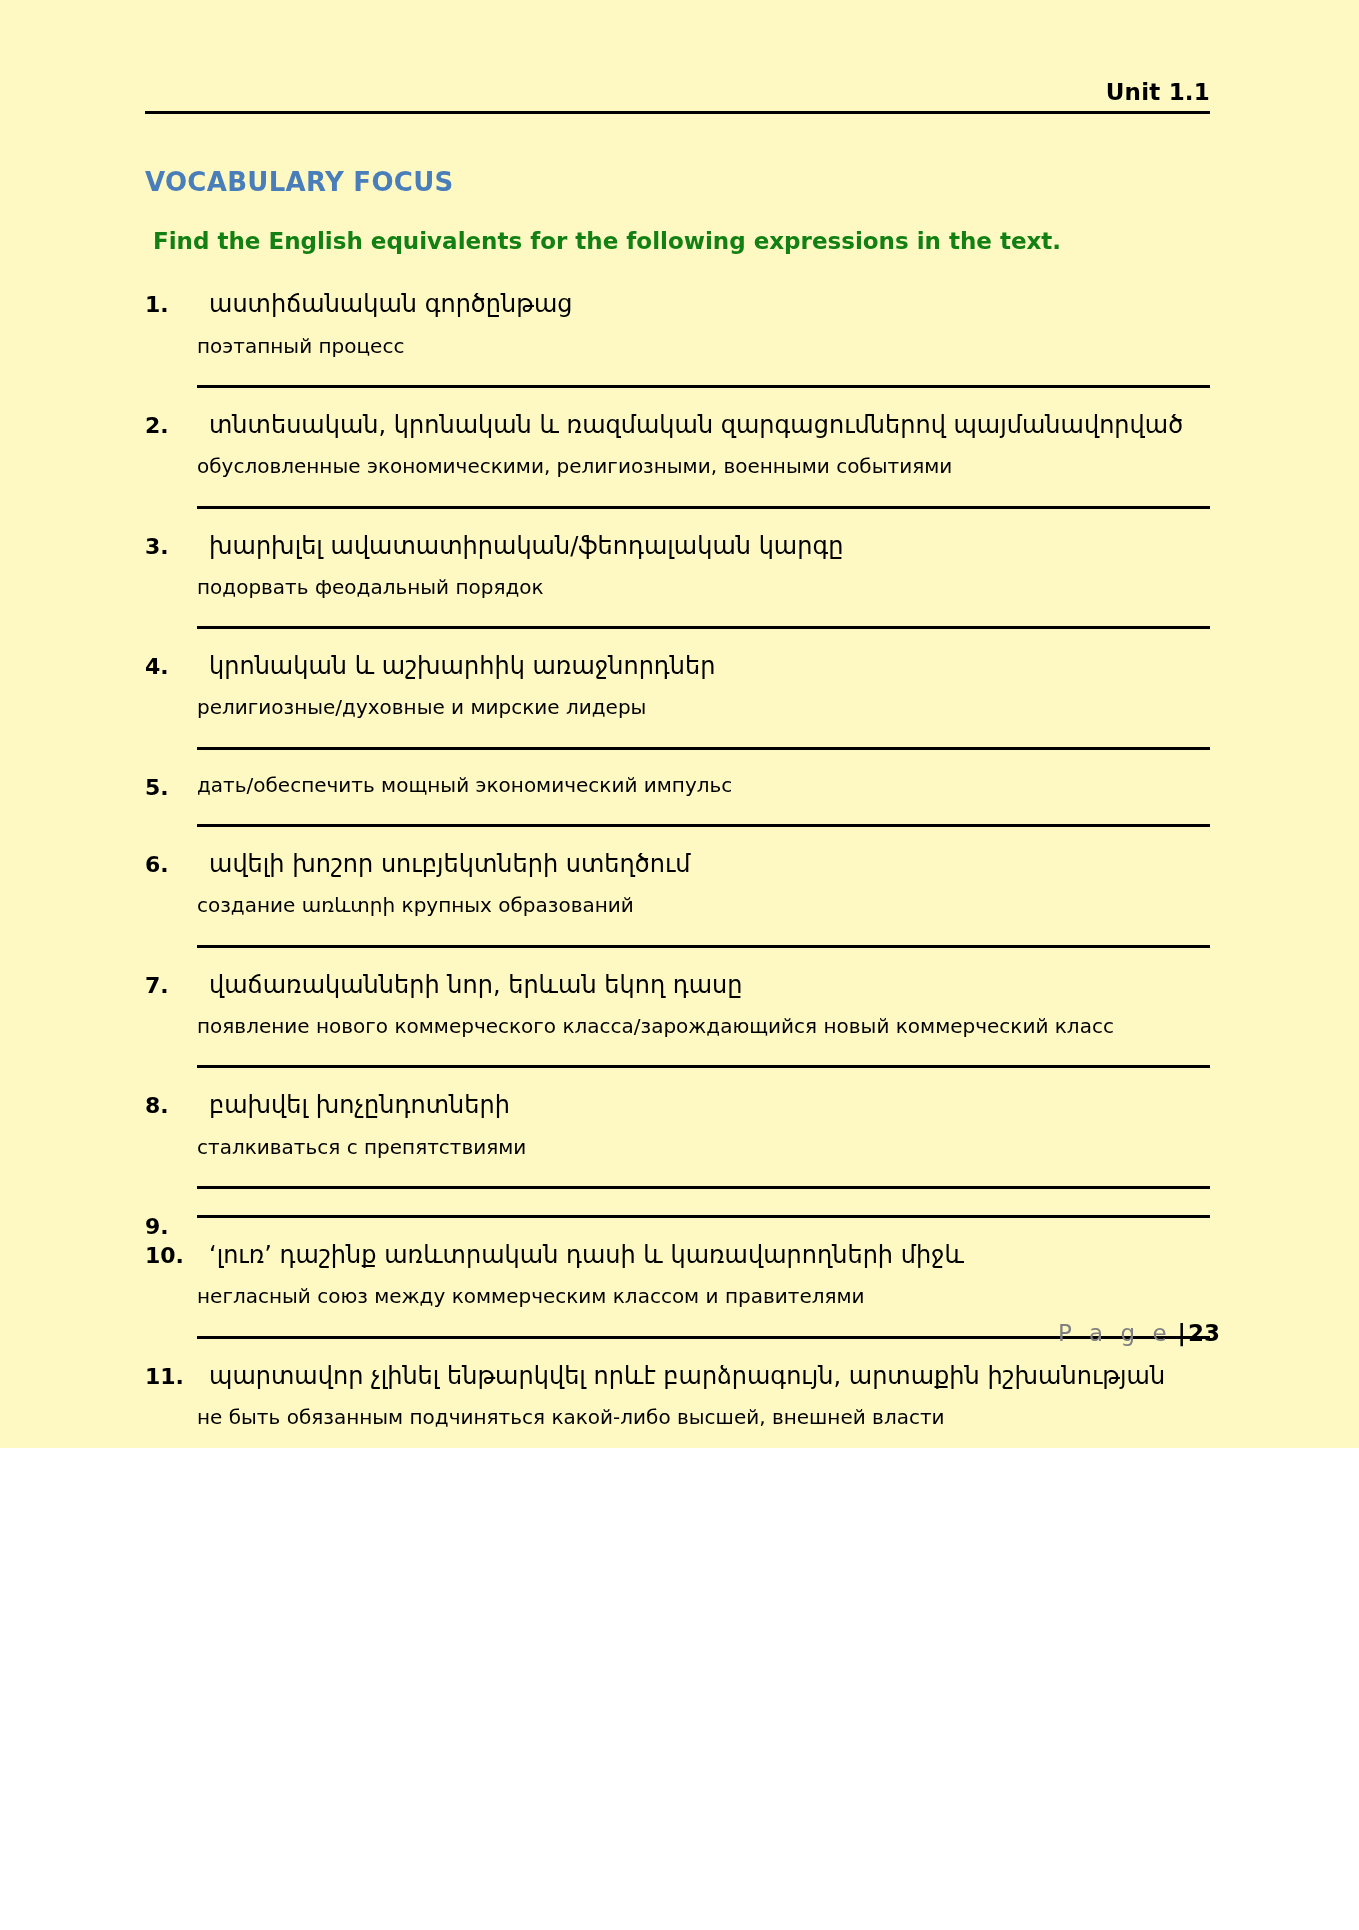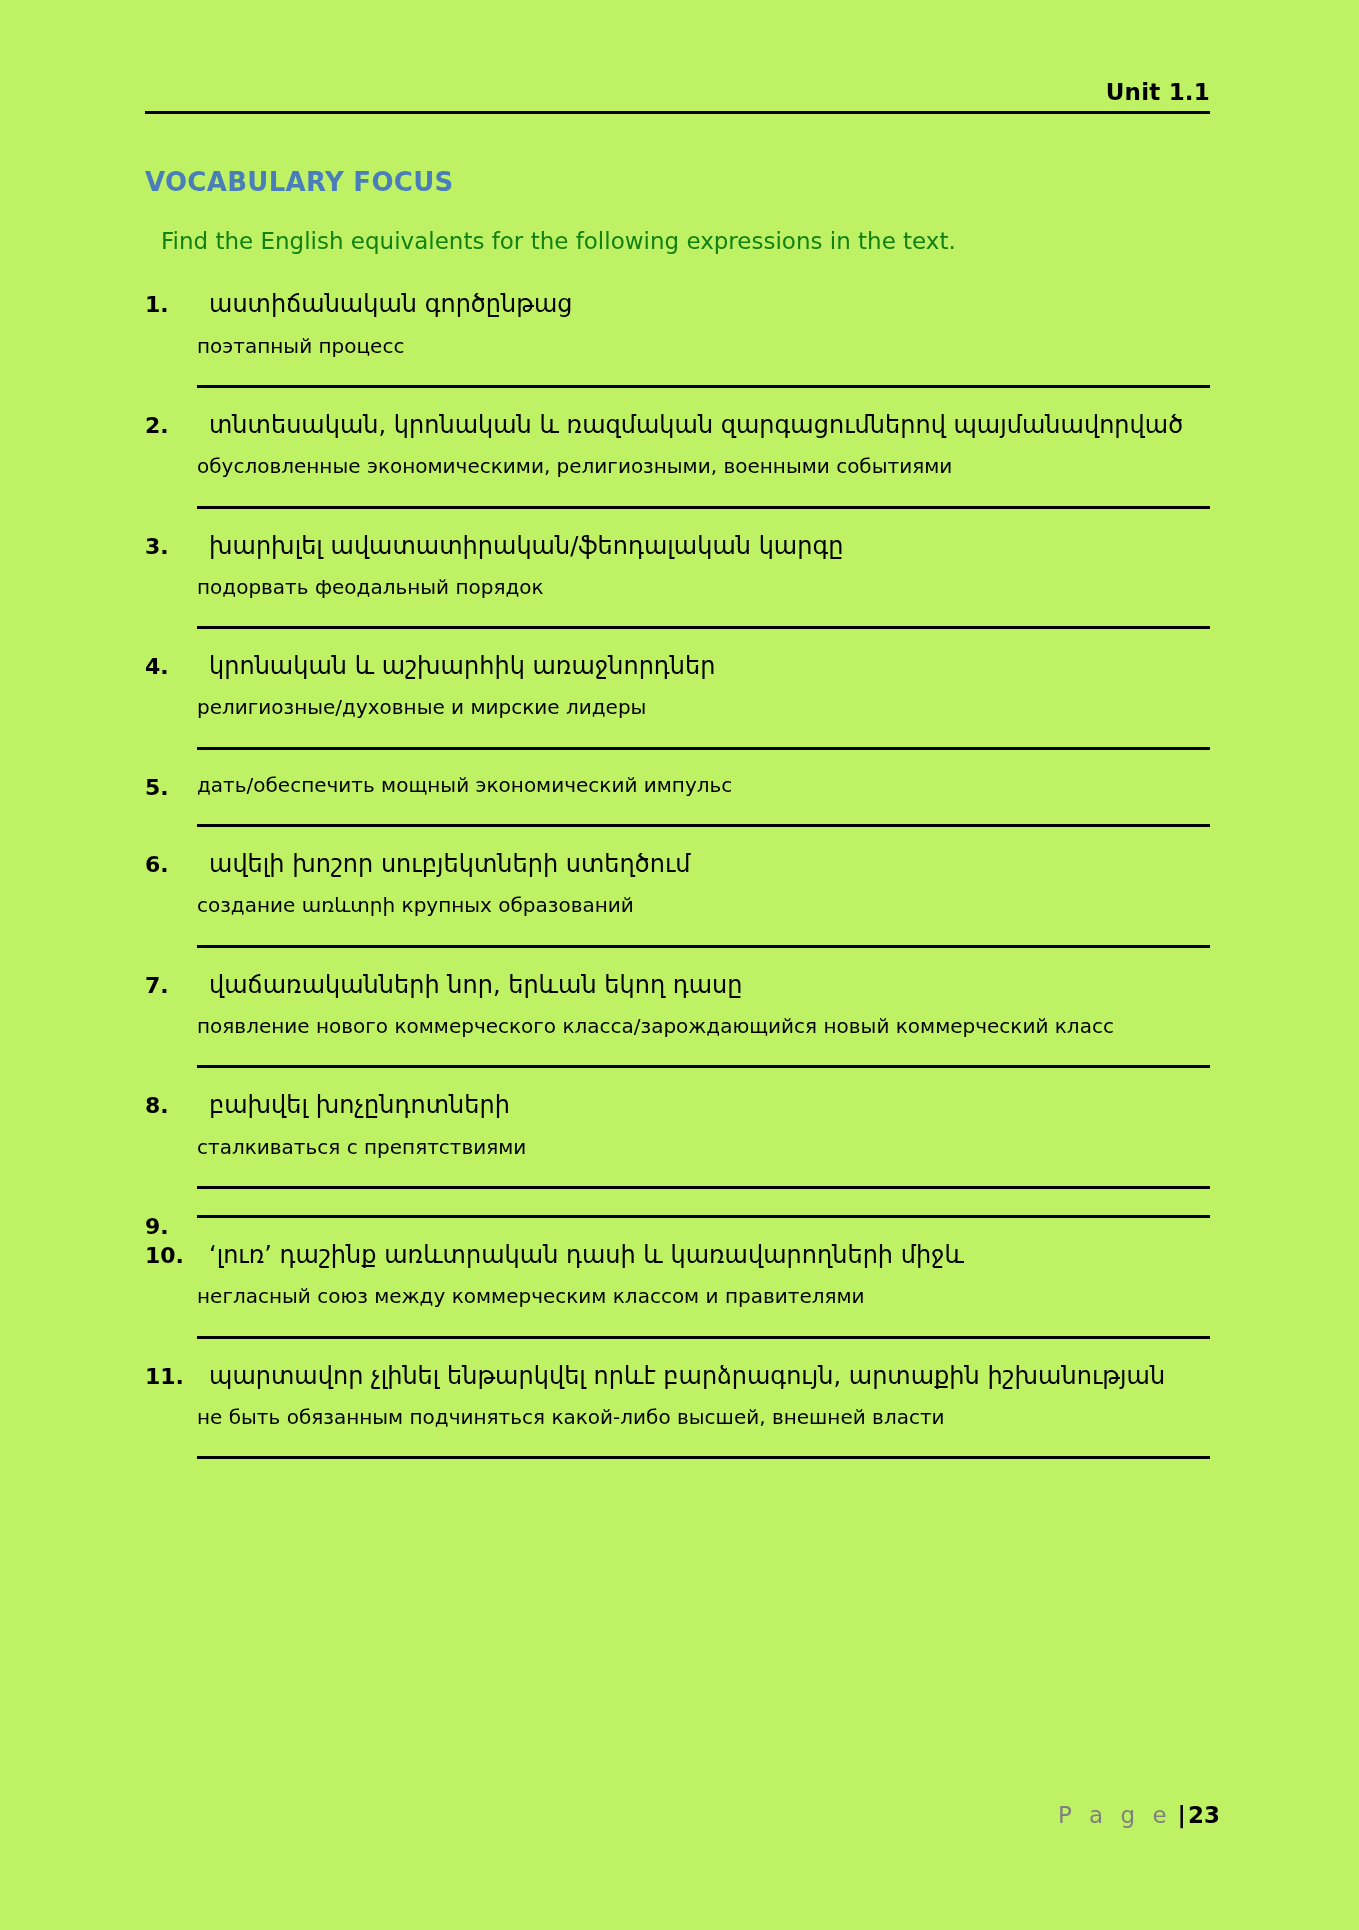--- a/index.html
+++ b/index.html
@@ -7,23 +7,23 @@
     padding: 0;
     background: #ffffff;
   }
   body {
     font-family: "DejaVu Sans", "Liberation Sans", sans-serif;
     color: #000000;
   }
   .page {
     position: relative;
     width: 1359px;
-    height: 1930px;
+    height: 1448px;
     box-sizing: border-box;
-    background: #bef264;
+    background: #fef9c3;
     overflow: hidden;
   }
 
   
   .header {
     position: absolute;
     left: 145px;
     top: 80px;
     width: 1065px;
   }
@@ -51,23 +51,23 @@
   .section-title {
     font-size: 26px;
     font-weight: bold;
     color: #4A7EBB;
     letter-spacing: 0.3px;
     margin: 0 0 30px 0;
     line-height: 1.15;
   }
   .instruction {
     font-size: 23px;
-    font-weight: normal;
+    font-weight: bold;
     color: #128012;
-    margin: 0 0 34px 16px;
+    margin: 0 0 34px 8px;
     line-height: 1.2;
   }
 
   
   .vocab-list {
     margin: 0;
     padding: 0;
     list-style: none;
   }
   .vocab-item {

